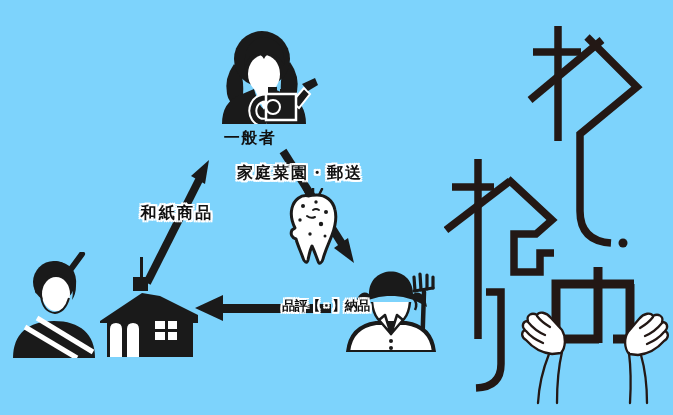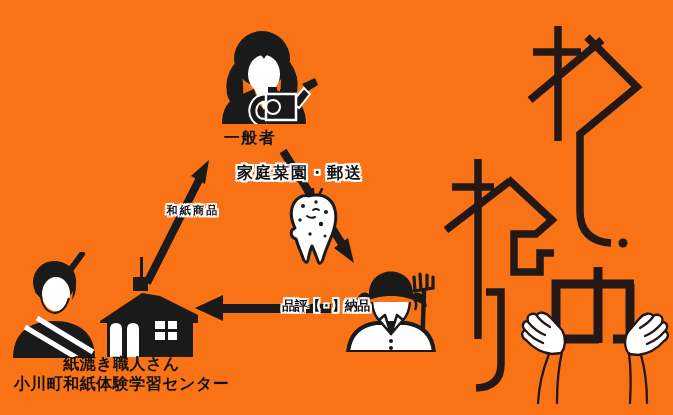--- a/index.html
+++ b/index.html
@@ -1,16 +1,16 @@
 <!DOCTYPE html>
 <html><head>
 <meta charset="utf-8">
 <style>
   html,body{margin:0;padding:0;background:#fff;}
-  #canvas{position:relative;width:673px;height:415px;background:#f97316;overflow:hidden;
+  #canvas{position:relative;width:673px;height:415px;background:#7dd3fc;overflow:hidden;
           font-family:"DejaVu Sans","Liberation Sans",sans-serif;}
   .layer{position:absolute;left:0;top:0;}
   .abs{position:absolute;}
   .lbl{position:absolute;z-index:3;color:#111;font-weight:bold;text-align:center;white-space:nowrap;
        text-shadow:-2px -2px 0 #fff,2px -2px 0 #fff,-2px 2px 0 #fff,2px 2px 0 #fff,
                    -2px 0 0 #fff,2px 0 0 #fff,0 -2px 0 #fff,0 2px 0 #fff;}
   .lbl2{position:absolute;z-index:3;color:#111;font-weight:bold;text-align:center;}
   .icon{position:absolute;z-index:2;}
 </style>
 </head>
@@ -172,25 +172,21 @@
         <path d="M641,355 C645,369 647,385 647,403" fill="none"></path>
         <path d="M629,353 C631,369 631,386 630,403" fill="none"></path>
       </g>
     </g>
   </svg>
 
   <div class="lbl2" style="left:206px;top:128px;width:88px;font-size:16px;letter-spacing:1.5px;">一般者</div>
 
   <div class="lbl" style="left:230px;top:163px;width:140px;font-size:16px;letter-spacing:2px;">家庭菜園・郵送</div>
 
-  <div class="lbl" style="left:149px;top:203px;width:88px;font-size:11px;letter-spacing:2.2px;">和紙商品</div>
+  <div class="lbl" style="left:133px;top:203px;width:88px;font-size:16px;letter-spacing:2.2px;">和紙商品</div>
 
   <div class="lbl" style="left:231px;top:297px;width:100px;font-size:13px;letter-spacing:-0.5px;margin-left:45px;">品評【・】納品</div>
 
   <div class="lbl2" style="left:341px;top:356px;width:110px;font-size:15px;line-height:19px;">
   </div>
 
-  <div class="lbl2" style="left:0px;top:354px;width:243px;font-size:16px;line-height:19.5px;letter-spacing:0.5px;">
-    <div>紙漉き職人さん</div>
-    <div>小川町和紙体験学習センター</div>
-  </div>
 
 </div>
 
 </body></html>

